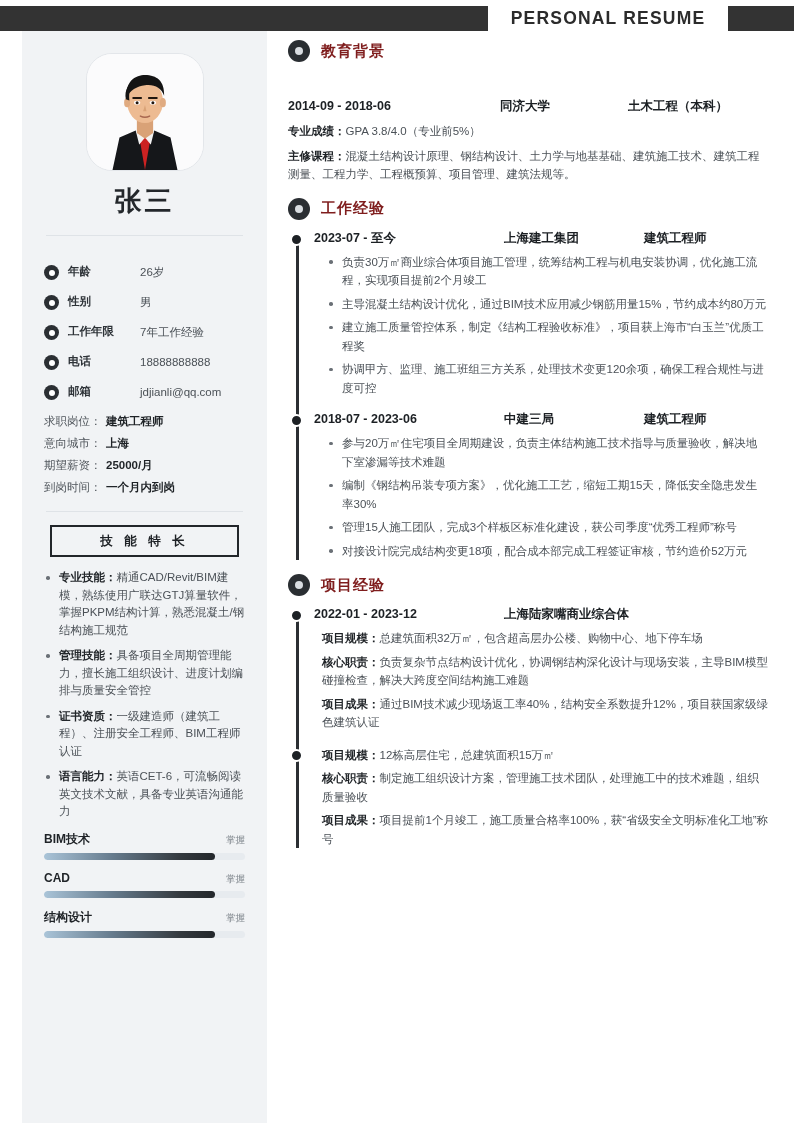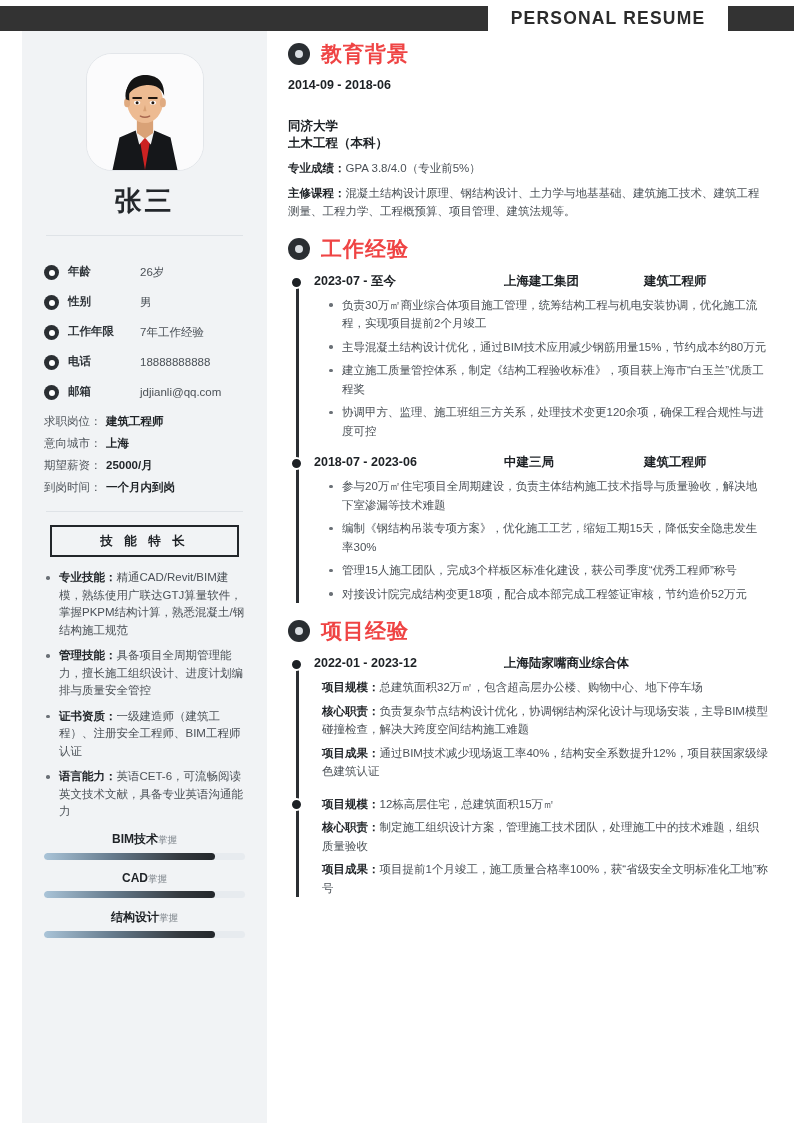--- a/index.html
+++ b/index.html
@@ -172,21 +172,21 @@
     border-radius: 50%;
     background: #6a7076;
   }
   .skill-bullet b { color: #22262a; font-weight: bold; }
 
   
   .meters { margin-top: 10px; }
   .meter { margin-bottom: 11px; }
   .meter-head {
     display: flex;
-    justify-content: center;
+    justify-content: space-between;
     align-items: baseline;
     margin-bottom: 5px;
   }
   .meter-name { font-size: 12px; font-weight: bold; color: #1f2327; }
   .meter-level { font-size: 9.5px; color: #7e858c; }
   .meter-track {
     height: 7px;
     border-radius: 4px;
     background: #e7ebef;
     overflow: hidden;
@@ -221,35 +221,34 @@
   .disc-icon::after {
     content: "";
     position: absolute;
     left: 7px; top: 7px;
     width: 8px; height: 8px;
     border-radius: 50%;
     background: #d9dde1;
   }
   .section-title {
     margin-left: 11px;
-    font-size: 21px;
-    font-weight: bold;
-    color: #ef4444;
+    font-size: 15px;
+    font-weight: bold;
+    color: #7f1d1d;
     letter-spacing: 1px;
   }
 
   
   .edu-row {
     display: flex;
     align-items: baseline;
     font-size: 12.5px;
     font-weight: bold;
     color: #1c2024;
     margin-bottom: 7px;
-    flex-direction: column;
   }
   .edu-date { flex: 0 0 auto; width: 212px; }
   .edu-school { flex: 0 0 auto; width: 128px; text-align: left; margin-top: 26px; }
   .edu-major { flex: 1 1 auto; text-align: left; }
 
   .kv-line {
     font-size: 11.5px;
     line-height: 18.5px;
     color: #4b5157;
     margin-bottom: 6px;

